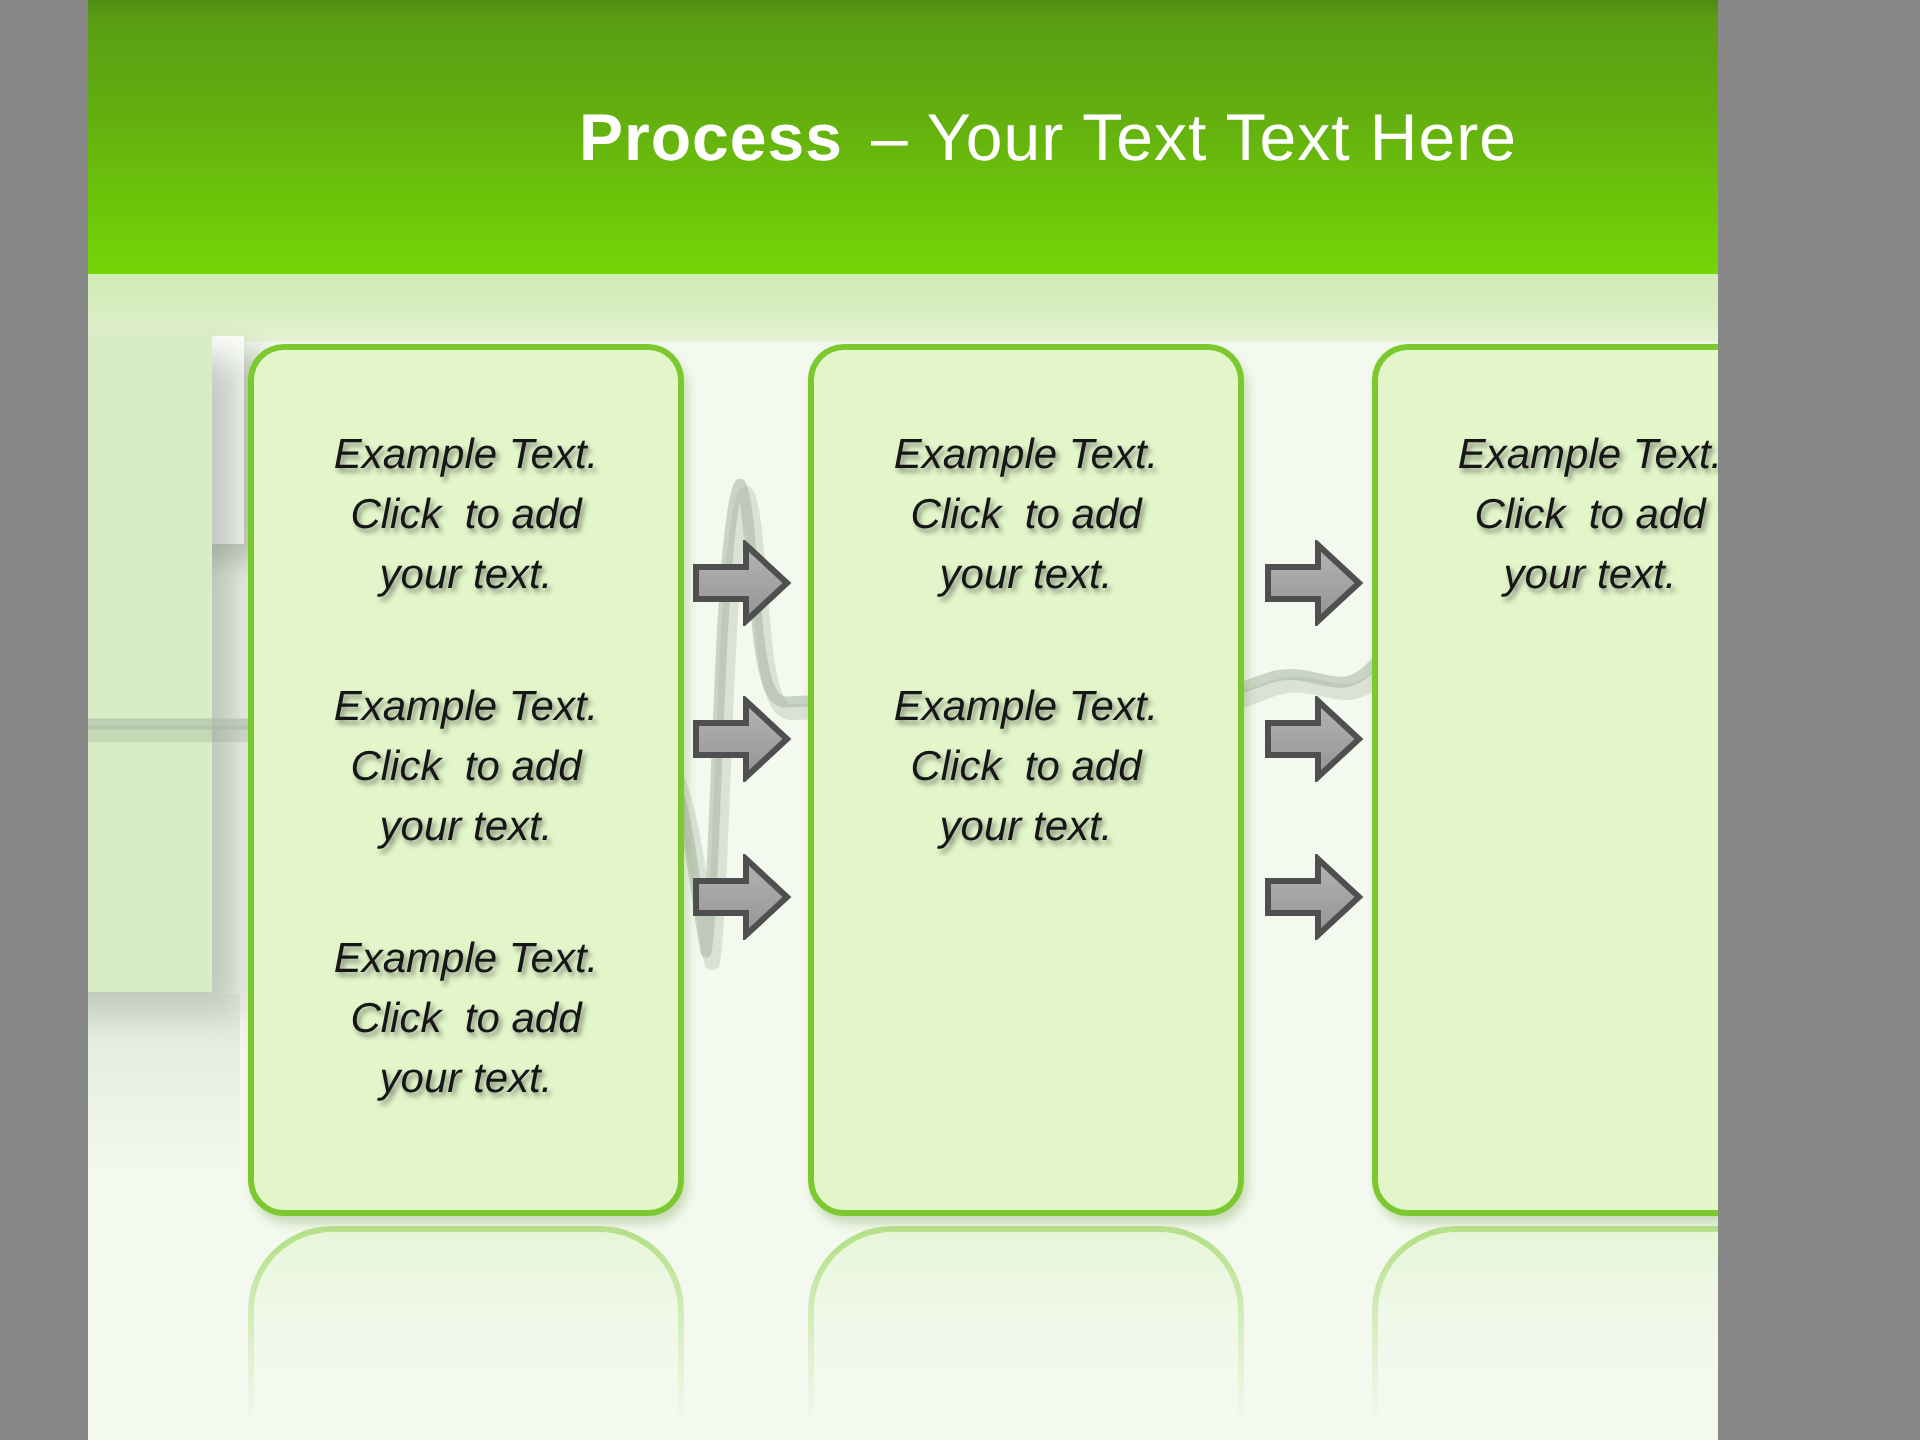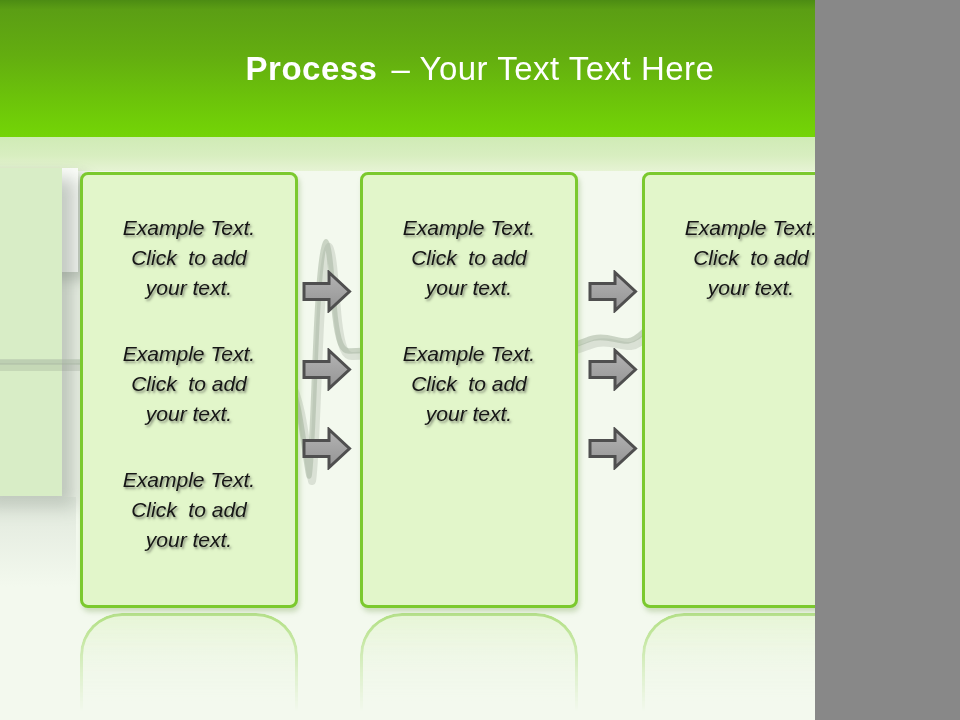--- a/index.html
+++ b/index.html
@@ -1,19 +1,20 @@
 <!DOCTYPE html>
 <html><head>
 <meta charset="utf-8">
 <style>
   html,body{margin:0;padding:0;background:#888;}
   .slide{
     position:relative;width:815px;height:720px;overflow:hidden;
     font-family:"Liberation Sans","DejaVu Sans",sans-serif;
     background:#f3f9ee;
+    margin-left:44px;
   }
   
   .header{
     position:absolute;left:0;top:0;width:960px;height:137px;
     background:linear-gradient(180deg,#4c8c13 0%,#5b9e14 7%,#63ad10 40%,#6cc30a 72%,#74d506 100%);
     display:flex;align-items:center;justify-content:center;
   }
   .title{
     color:#ffffff;font-size:33px;letter-spacing:.5px;
     display:flex;align-items:baseline;white-space:pre;
@@ -34,21 +35,21 @@
     background:#d8edc6;box-shadow:13px 11px 16px rgba(120,130,120,.42);
   }
   .left-block-reflection{
     position:absolute;left:-28px;top:497px;width:104px;height:90px;
     background:linear-gradient(180deg,rgba(196,206,194,.40),rgba(243,249,238,0));
   }
   .ekg{position:absolute;left:0;top:0;width:960px;height:720px;pointer-events:none;}
   
   .step-box{
     position:absolute;top:172px;width:218px;height:436px;box-sizing:border-box;
-    background:#e2f6ca;border:3px solid #7bc92e;border-radius:8px;
+    background:#e2f6ca;border:3px solid #7bc92e;border-radius:18px;
     box-shadow:2px 4px 5px rgba(130,165,95,.35);
     display:flex;flex-direction:column;align-items:center;
     padding-top:38px;
   }
   .step-1{left:80px;}
   .step-2{left:360px;}
   .step-3{left:642px;}
   .para{margin:0 0 36px 0;text-align:center;}
   .line{
     font-style:italic;font-size:21px;line-height:30px;color:#161616;

